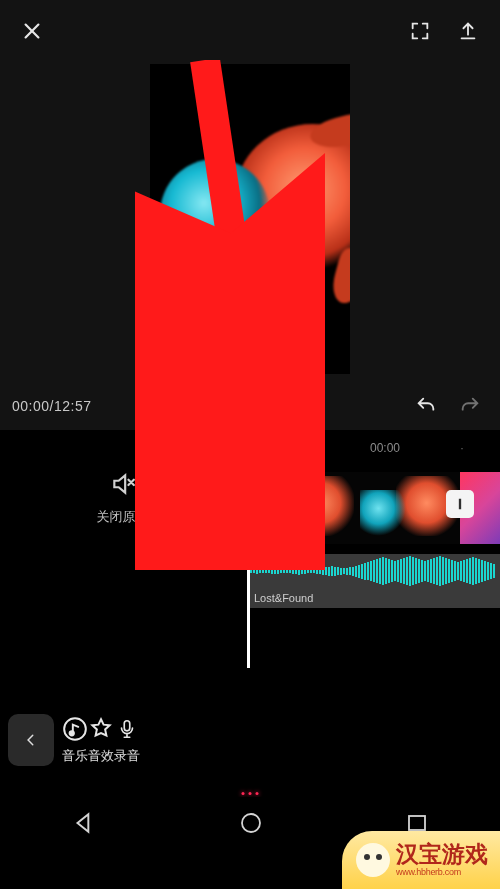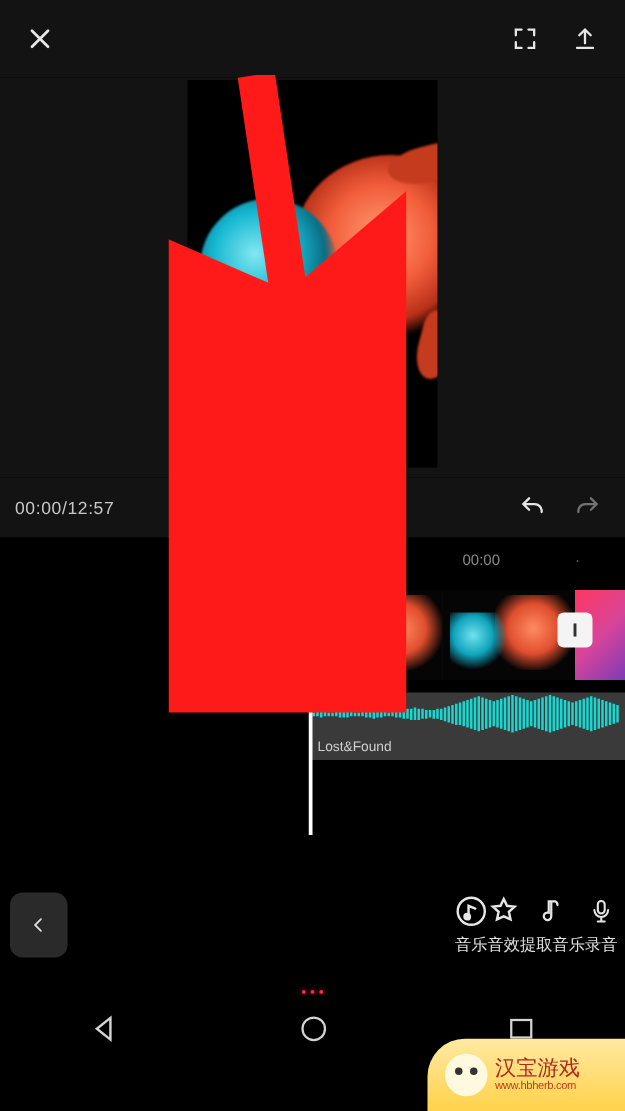--- a/index.html
+++ b/index.html
@@ -254,21 +254,21 @@
     width: 46px; height: 52px;
     margin-left: 8px;
     margin-right: 8px;
     background: #2a2a2a;
     border-radius: 10px;
     display: flex; align-items: center; justify-content: center;
   }
   .tools {
     flex: 1;
     display: flex;
-    justify-content: flex-end;
+    justify-content: flex-start;
     padding-right: 6px;
   }
   .tool-item {
     display: flex;
     flex-direction: column;
     align-items: center;
     gap: 5px;
     color: #e0e0e0;
   }
   .tool-item span { font-size: 13px; }
@@ -311,21 +311,21 @@
     width:34px;height:34px;border-radius:50%;
     background:#fff9e0;
     position:relative;
   }
   .wm-face::before, .wm-face::after {
     content:"";position:absolute;width:6px;height:6px;border-radius:50%;background:#333;top:11px;
   }
   .wm-face::before{left:8px;}
   .wm-face::after{right:8px;}
   .wm-text { display:flex;flex-direction:column;line-height:1.1; }
-  .wm-text .t1 { font-size:17px;font-weight:400;color:#b1271b; }
+  .wm-text .t1 { font-size:23px;font-weight:700;color:#b1271b; }
   .wm-text .t2 { font-size:9px;color:#c53b1e; letter-spacing:-0.3px;}
 </style>
 </head>
 <body>
 
 <div class="top-bar">
   <div class="icon-btn">
     <svg width="22" height="22" viewBox="0 0 24 24" fill="none" stroke="currentColor" stroke-width="2.4" stroke-linecap="round">
         <path d="M5 5l14 14M19 5L5 19"></path>
       </svg>
@@ -376,20 +376,28 @@
 </div>
 
 <div class="timeline">
   <div class="time-ruler">
     <div class="ruler-mark" style="left:232px">00:00</div>
     <div class="ruler-dot" style="left:322px">·</div>
     <div class="ruler-mark" style="left:370px">00:00</div>
     <div class="ruler-dot" style="left:460px">·</div>
   </div>
 
+  <div class="mute-col">
+    <div class="icon-btn">
+      <svg width="26" height="26" viewBox="0 0 24 24" fill="none" stroke="#d0d0d0" stroke-width="2" stroke-linecap="round">
+          <path d="M4 9v6h4l6 5V4L8 9H4zM17 8l5 5M22 8l-5 5"></path>
+        </svg>
+    </div>
+    <div class="label">关闭原声</div>
+  </div>
 
   <div class="clips-track">
     <div class="clip-thumb">
       <div class="mini-orange"></div>
         <div class="mini-cyan"></div>
     </div>
     <div class="clip-thumb">
       <div class="mini-orange"></div>
         <div class="mini-cyan"></div>
     </div>
@@ -517,26 +525,20 @@
         </svg>
       <span>音乐</span>
     </div>
     <div class="tool-item">
       <svg width="26" height="26" viewBox="0 0 24 24" fill="none" stroke="#e6e6e6" stroke-width="1.8" stroke-linecap="round">
           <path d="M12 3l2.4 5 5.6.6-4.2 3.8 1.2 5.6L12 15.8 7 18l1.2-5.6L4 8.6 9.6 8 12 3z"></path>
         </svg>
       <span>音效</span>
     </div>
     <div class="tool-item">
-      <svg width="24" height="26" viewBox="0 0 24 24" fill="none" stroke="#e6e6e6" stroke-width="1.8" stroke-linecap="round">
-          <path d="M11 4v12a3 3 0 11-2-2.8V4h5c1.5.5 2 2 2 3"></path>
-        </svg>
-      <span>提取音乐</span>
-    </div>
-    <div class="tool-item">
       <svg width="22" height="26" viewBox="0 0 24 24" fill="none" stroke="#e6e6e6" stroke-width="1.8" stroke-linecap="round">
           <rect x="9" y="3" width="6" height="11" rx="3"></rect>
           <path d="M6 11a6 6 0 0012 0M12 17v4M9 21h6"></path>
         </svg>
       <span>录音</span>
     </div>
   </div>
 </div>
 
 <div class="dots-glow">

